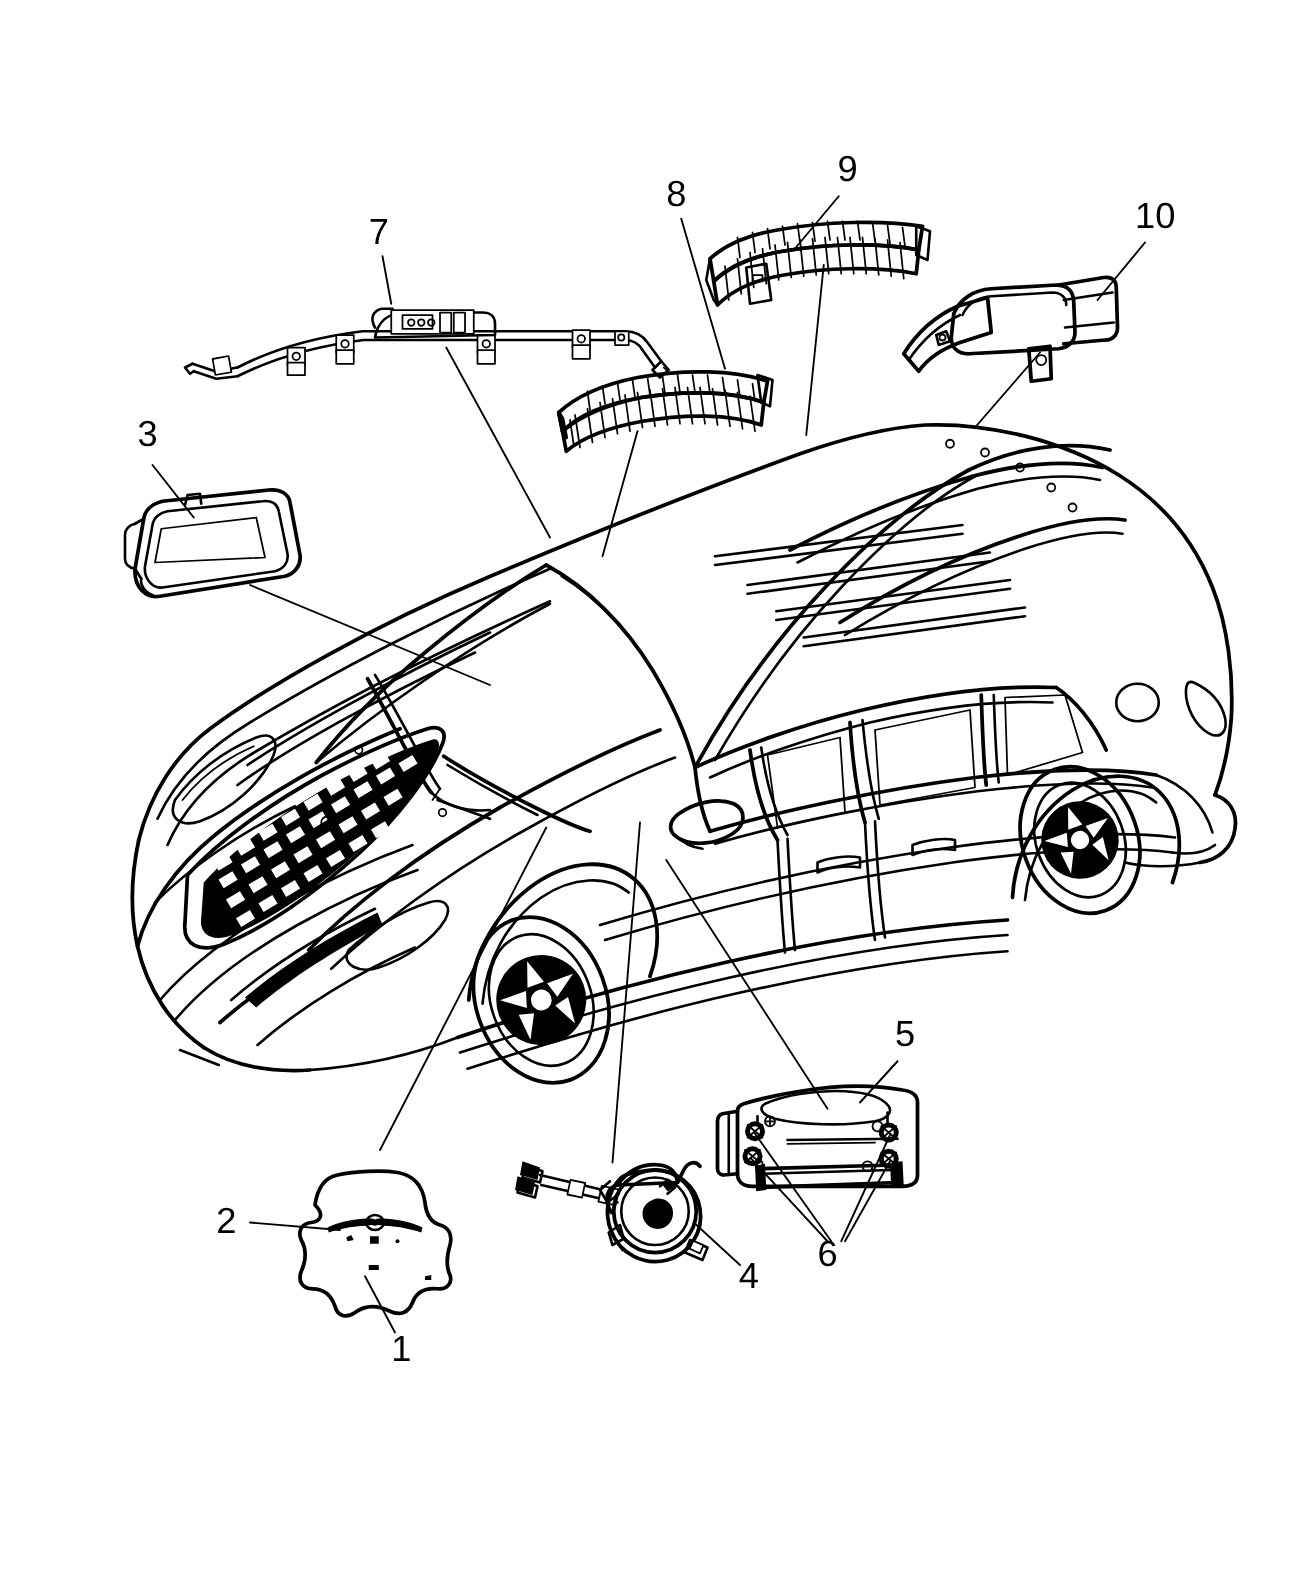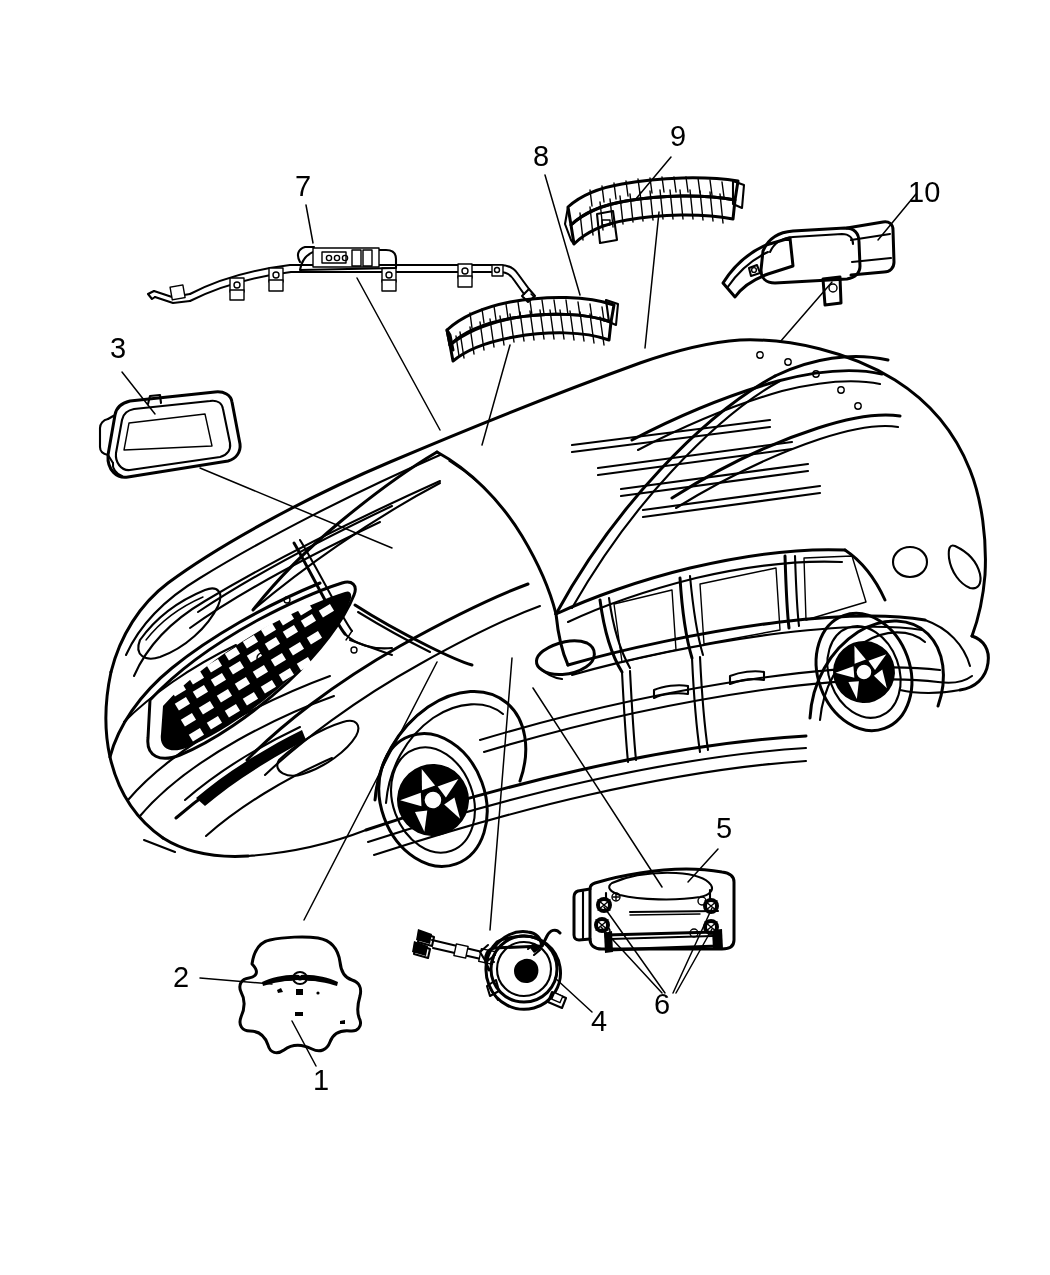--- a/index.html
+++ b/index.html
@@ -691,15 +691,15 @@
 
   <div class="callout-num" style="left:313px; top:1066px;">1</div>
   <div class="callout-num" style="left:173px; top:963px;">2</div>
   <div class="callout-num" style="left:110px; top:334px;">3</div>
   <div class="callout-num" style="left:591px; top:1007px;">4</div>
   <div class="callout-num" style="left:716px; top:814px;">5</div>
   <div class="callout-num" style="left:654px; top:990px;">6</div>
   <div class="callout-num" style="left:295px; top:172px;">7</div>
   <div class="callout-num" style="left:533px; top:142px;">8</div>
   <div class="callout-num" style="left:670px; top:122px;">9</div>
-  <div class="callout-num" style="left:908px; top:159px;margin-top:19px;">10</div>
+  <div class="callout-num" style="left:908px; top:159px;">10</div>
 
 </div>
 
 </body></html>

